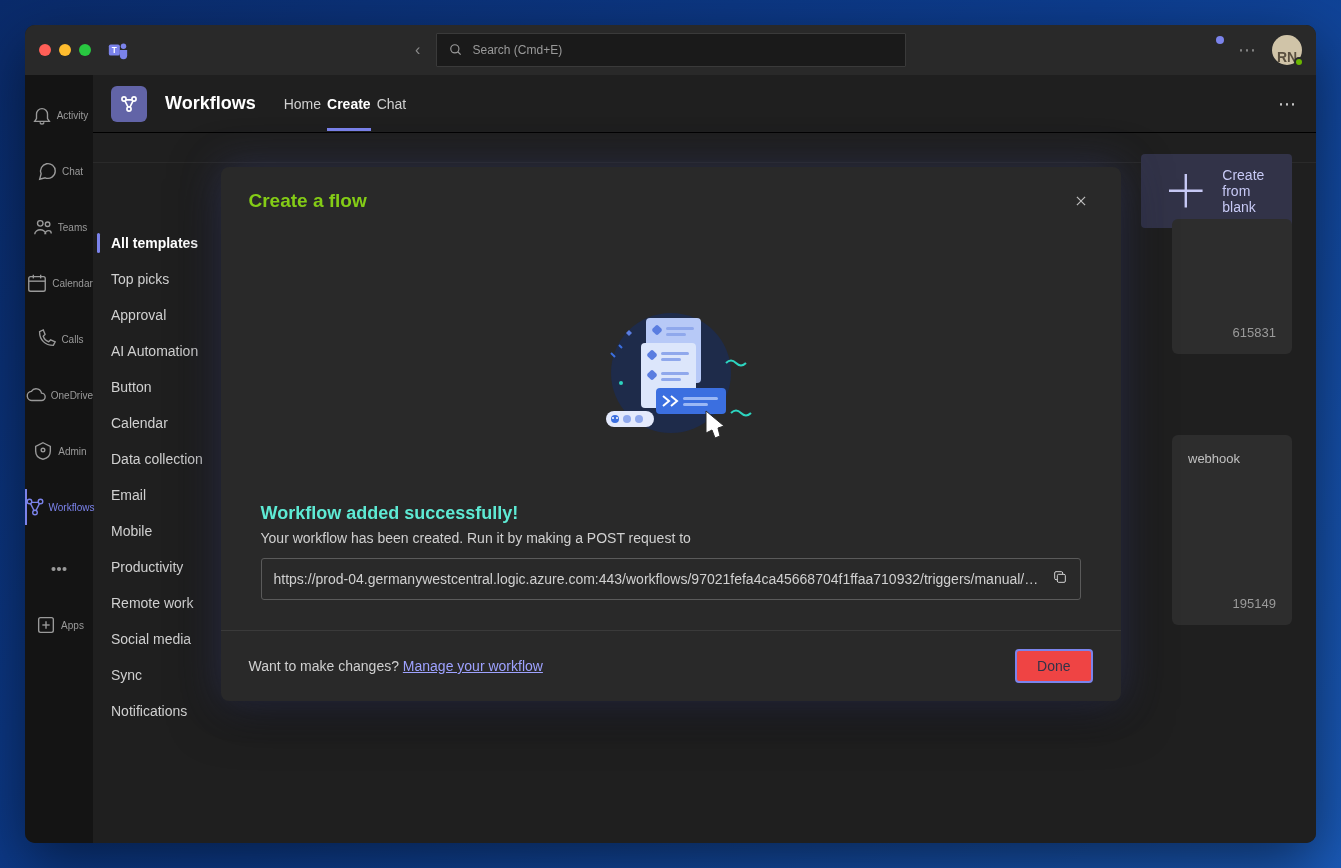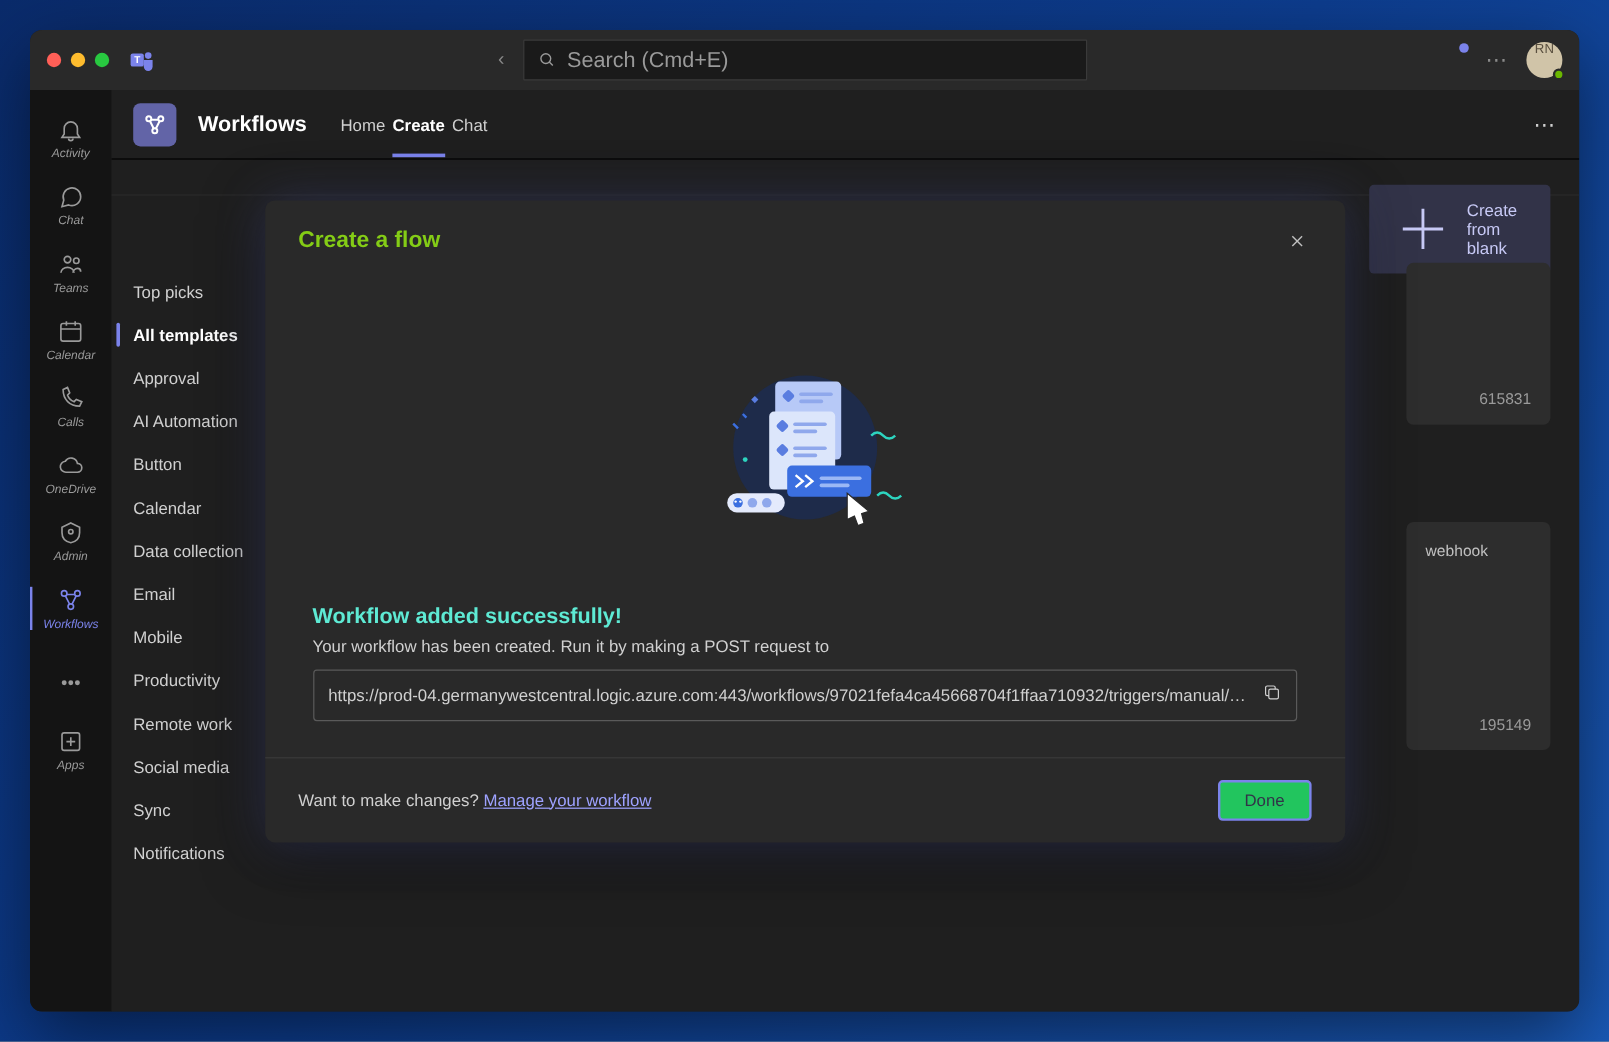--- a/index.html
+++ b/index.html
@@ -14,31 +14,31 @@
   }
   
   .titlebar { height: 50px; background: #292929; display: flex; align-items: center; padding: 0 14px; position: relative; }
   .traffic { display: flex; gap: 8px; }
   .traffic span { width: 12px; height: 12px; border-radius: 50%; display:block; }
   .tl-close{background:#ff5f57;} .tl-min{background:#febc2e;} .tl-max{background:#28c840;}
   .teams-icon { margin-left: 16px; width: 22px; height: 22px; display:flex; align-items:center; justify-content:center; }
   .teams-icon svg{width:22px;height:22px;}
   .navarrows{ position:absolute; left:390px; display:flex; gap:18px; color:#8a8a8a; }
   .navarrows span{cursor:default;}
-  .searchbar { position:absolute; left:50%; transform:translateX(-50%); width:470px; height:34px; background:#1a1a1a; border:1px solid #3a3a3a; border-radius:1px; display:flex; align-items:center; padding:0 12px; color:#9a9a9a; font-size:18px; gap:10px;}
+  .searchbar { position:absolute; left:50%; transform:translateX(-50%); width:470px; height:34px; background:#1a1a1a; border:1px solid #3a3a3a; border-radius:1px; display:flex; align-items:center; padding:0 12px; color:#9a9a9a; font-size:12px; gap:10px;}
   .title-right{ position:absolute; right:14px; display:flex; align-items:center; gap:14px; }
   .dots{color:#8a8a8a; font-size:18px; letter-spacing:2px;}
   .notif-dot{ width:8px;height:8px;background:#7b83eb;border-radius:50%; position:relative; top:-10px; }
-  .avatar{ width:30px;height:30px;border-radius:50%; background:#d0c4a8; color:#5a5040; font-size:11px; font-weight:400; display:flex;align-items:flex-start;justify-content:center; position:relative;}
+  .avatar{ width:30px;height:30px;border-radius:50%; background:#d0c4a8; color:#5a5040; font-size:14px; font-weight:700; display:flex;align-items:flex-end;justify-content:center; position:relative;}
   .presence{width:10px;height:10px;background:#6bb700;border:2px solid #292929;border-radius:50%;position:absolute;right:-2px;bottom:-2px;}
 
   .body{ display:flex; height:calc(100% - 50px); }
   
   .rail{ width:68px; background:#141414; display:flex; flex-direction:column; align-items:center; padding-top:12px; }
-  .rail-item{ width:68px; height:56px; display:flex; flex-direction:column; align-items:center; justify-content:center; gap:3px; color:#9a9a9a; font-size:10px; cursor:pointer; position:relative;font-style:italic;}
+  .rail-item{ width:68px; height:56px; display:flex; flex-direction:row; align-items:center; justify-content:center; gap:3px; color:#9a9a9a; font-size:10px; cursor:pointer; position:relative;}
   .rail-item.active{ color:#7b83eb; }
   .rail-item.active::before{ content:""; position:absolute; left:0; top:10px; bottom:10px; width:2px; background:#7b83eb; }
   .rail-icon{ width:24px;height:24px; display:flex;align-items:center;justify-content:center; }
   .rail-item svg{width:22px;height:22px;stroke:currentColor;fill:none;stroke-width:1.5;}
   .rail-spacer{height:6px;}
 
   .main{ flex:1; background:#1f1f1f; display:flex; flex-direction:column; }
   
   .apphdr{ height:58px; display:flex; align-items:center; padding:0 18px; border-bottom:1px solid #000; gap:18px;}
   .apphdr .appicon{ width:36px;height:36px;background:#6264a7;border-radius:6px;display:flex;align-items:center;justify-content:center;}
@@ -82,21 +82,21 @@
   .illus svg{width:200px;height:150px;}
   .success h3{ color:#5eead4; font-size:18px; font-weight:700; margin-bottom:6px;}
   .success p{ color:#d0d0d0; font-size:14px; margin-bottom:12px;}
   .urlbox{ border:1px solid #5a5a5a; border-radius:3px; padding:10px 12px; display:flex; align-items:center; gap:10px;}
   .urlbox span{ color:#d0d0d0; font-size:14px; flex:1; overflow:hidden; text-overflow:ellipsis; white-space:nowrap;}
   .urlbox .copy{ color:#d0d0d0; cursor:pointer; flex-shrink:0;}
   .urlbox .copy svg{width:16px;height:16px;stroke:currentColor;fill:none;stroke-width:1.5;}
   .modal-ftr{ border-top:1px solid #3a3a3a; padding:18px 28px; display:flex; align-items:center;}
   .modal-ftr .left{ color:#d0d0d0; font-size:14px;}
   .modal-ftr a{ color:#9ea2ff; text-decoration:underline; cursor:pointer;}
-  .done-btn{ margin-left:auto; background:#22c55e; color:#323348; border:2px solid #7b83eb; padding:7px 20px; border-radius:4px; font-size:14px; font-weight:500; cursor:pointer;}
+  .done-btn{ margin-left:auto; background:#ef4444; color:#323348; border:2px solid #7b83eb; padding:7px 20px; border-radius:4px; font-size:14px; font-weight:500; cursor:pointer;}
 </style>
 </head>
 <body>
 
 <div class="window">
 
   <div class="titlebar">
     <div class="traffic">
       <span class="tl-close"></span>
       <span class="tl-min"></span>
@@ -269,22 +269,22 @@
         <div class="create-blank">
           <svg viewBox="0 0 24 24">
               <line x1="12" y1="5" x2="12" y2="19"></line>
               <line x1="5" y1="12" x2="19" y2="12"></line>
             </svg>
           <span>Create from blank</span>
         </div>
       </div>
       <div class="content">
         <div class="catlist" id="cats">
+            <div class="cat active">All templates</div>
             <div class="cat">Top picks</div>
-            <div class="cat active">All templates</div>
             <div class="cat">Approval</div>
             <div class="cat">AI Automation</div>
             <div class="cat">Button</div>
             <div class="cat">Calendar</div>
             <div class="cat">Data collection</div>
             <div class="cat">Email</div>
             <div class="cat">Mobile</div>
             <div class="cat">Productivity</div>
             <div class="cat">Remote work</div>
             <div class="cat">Social media</div>

